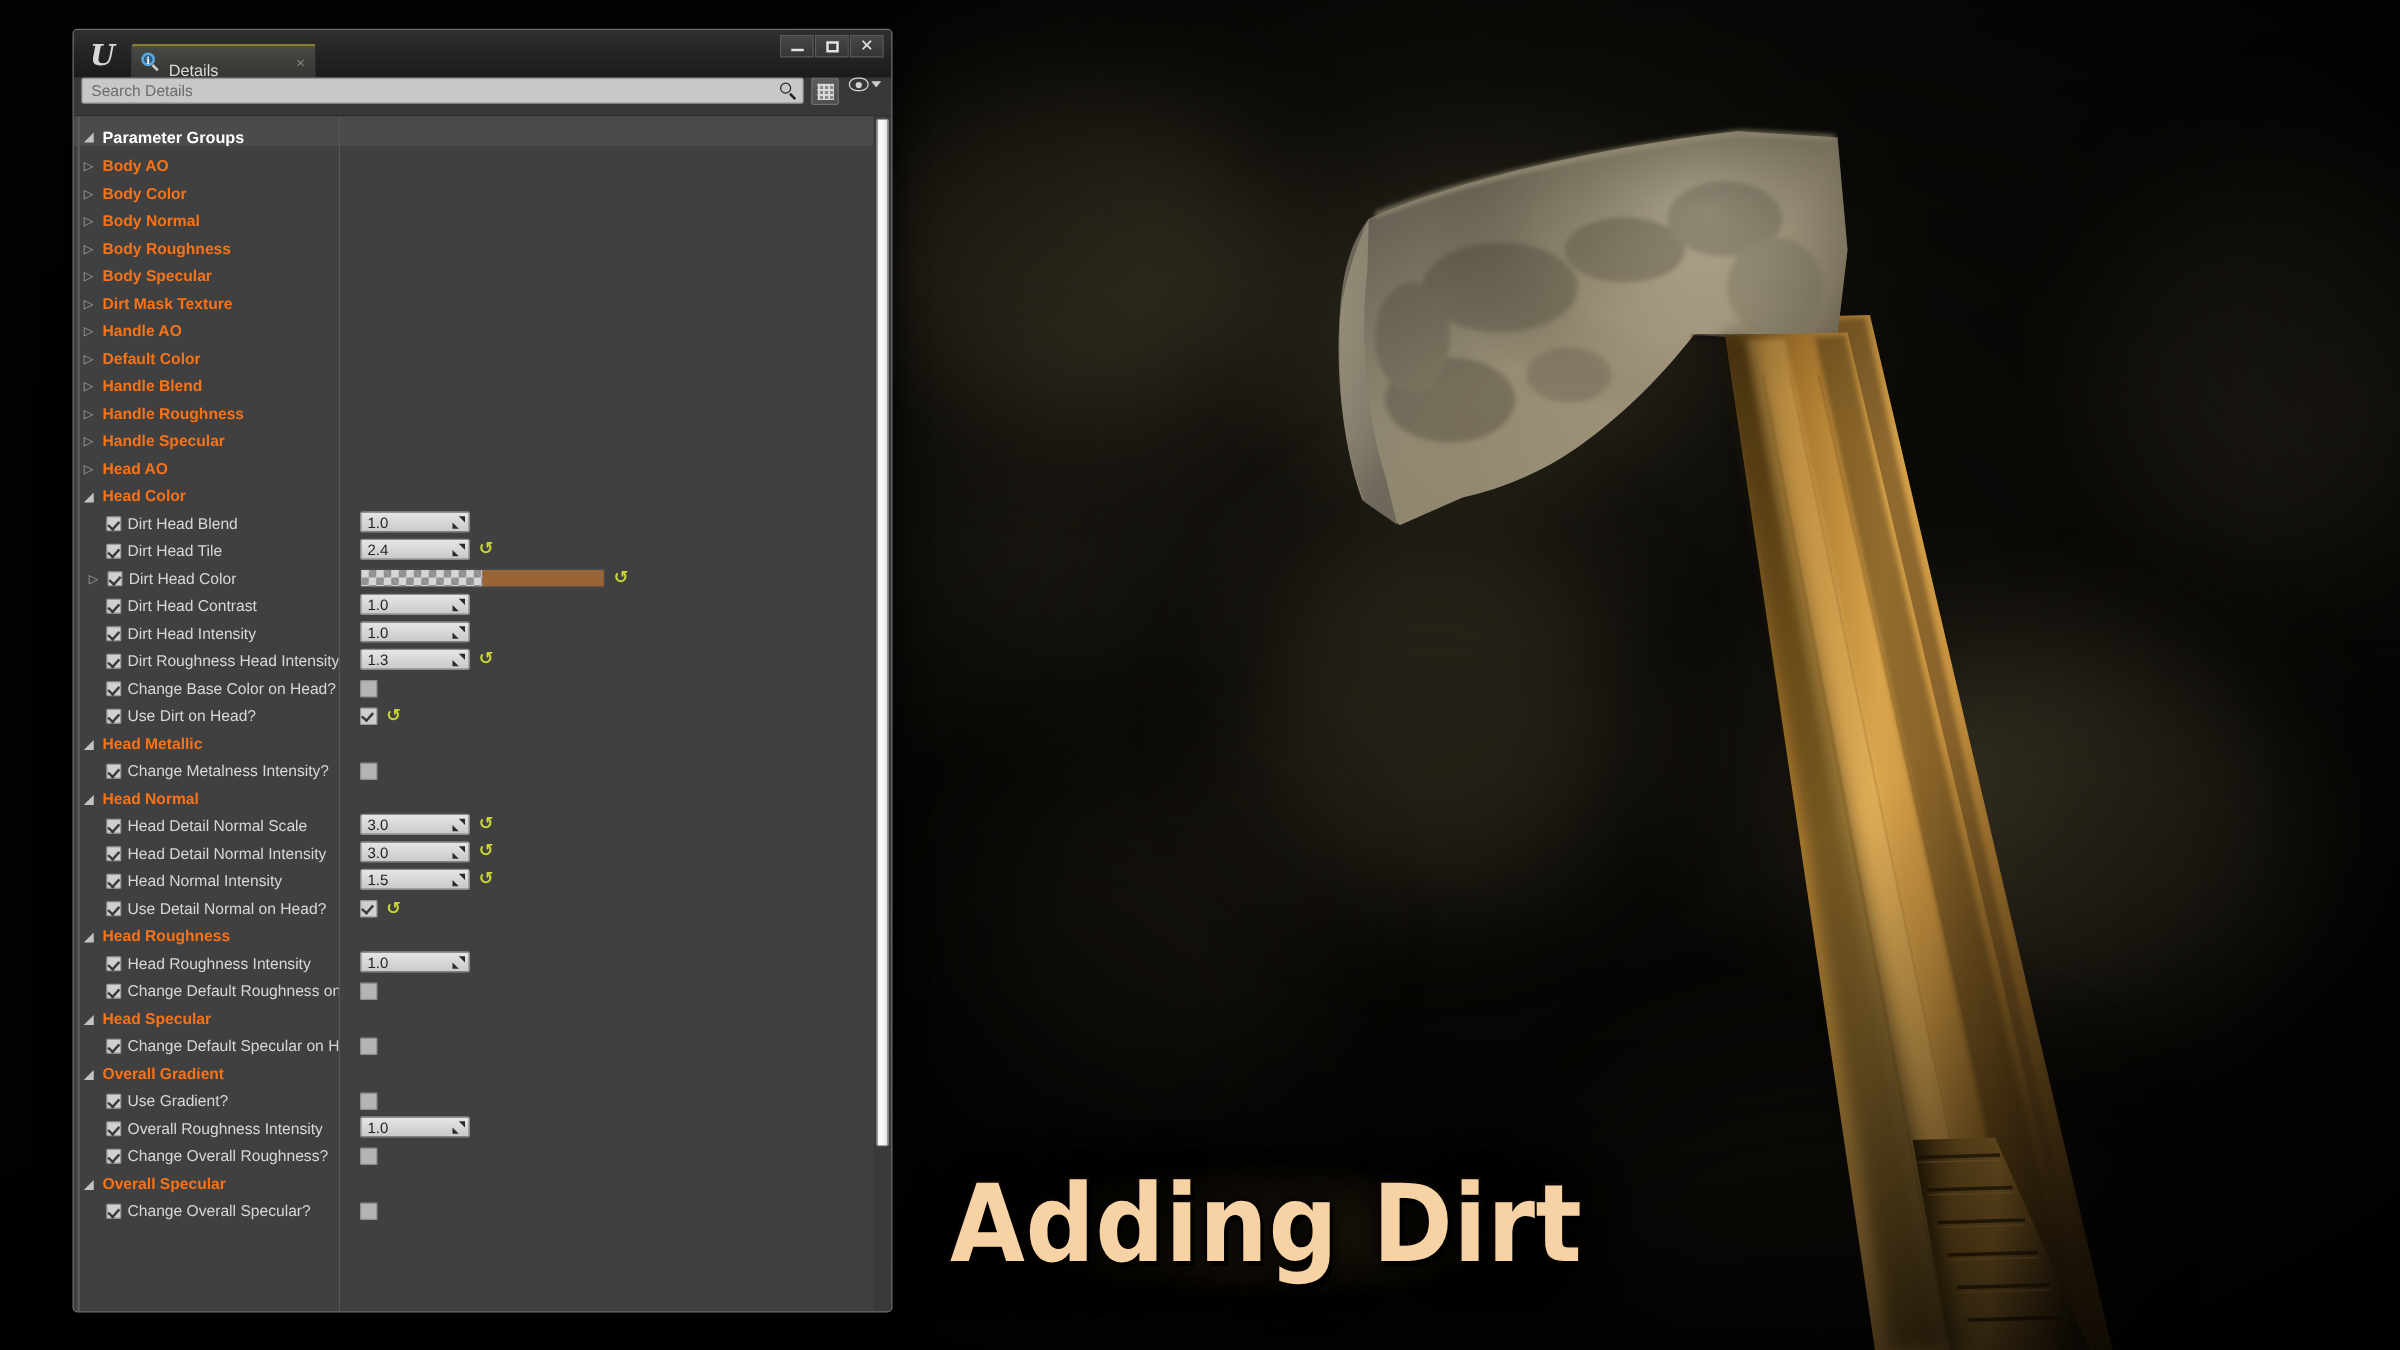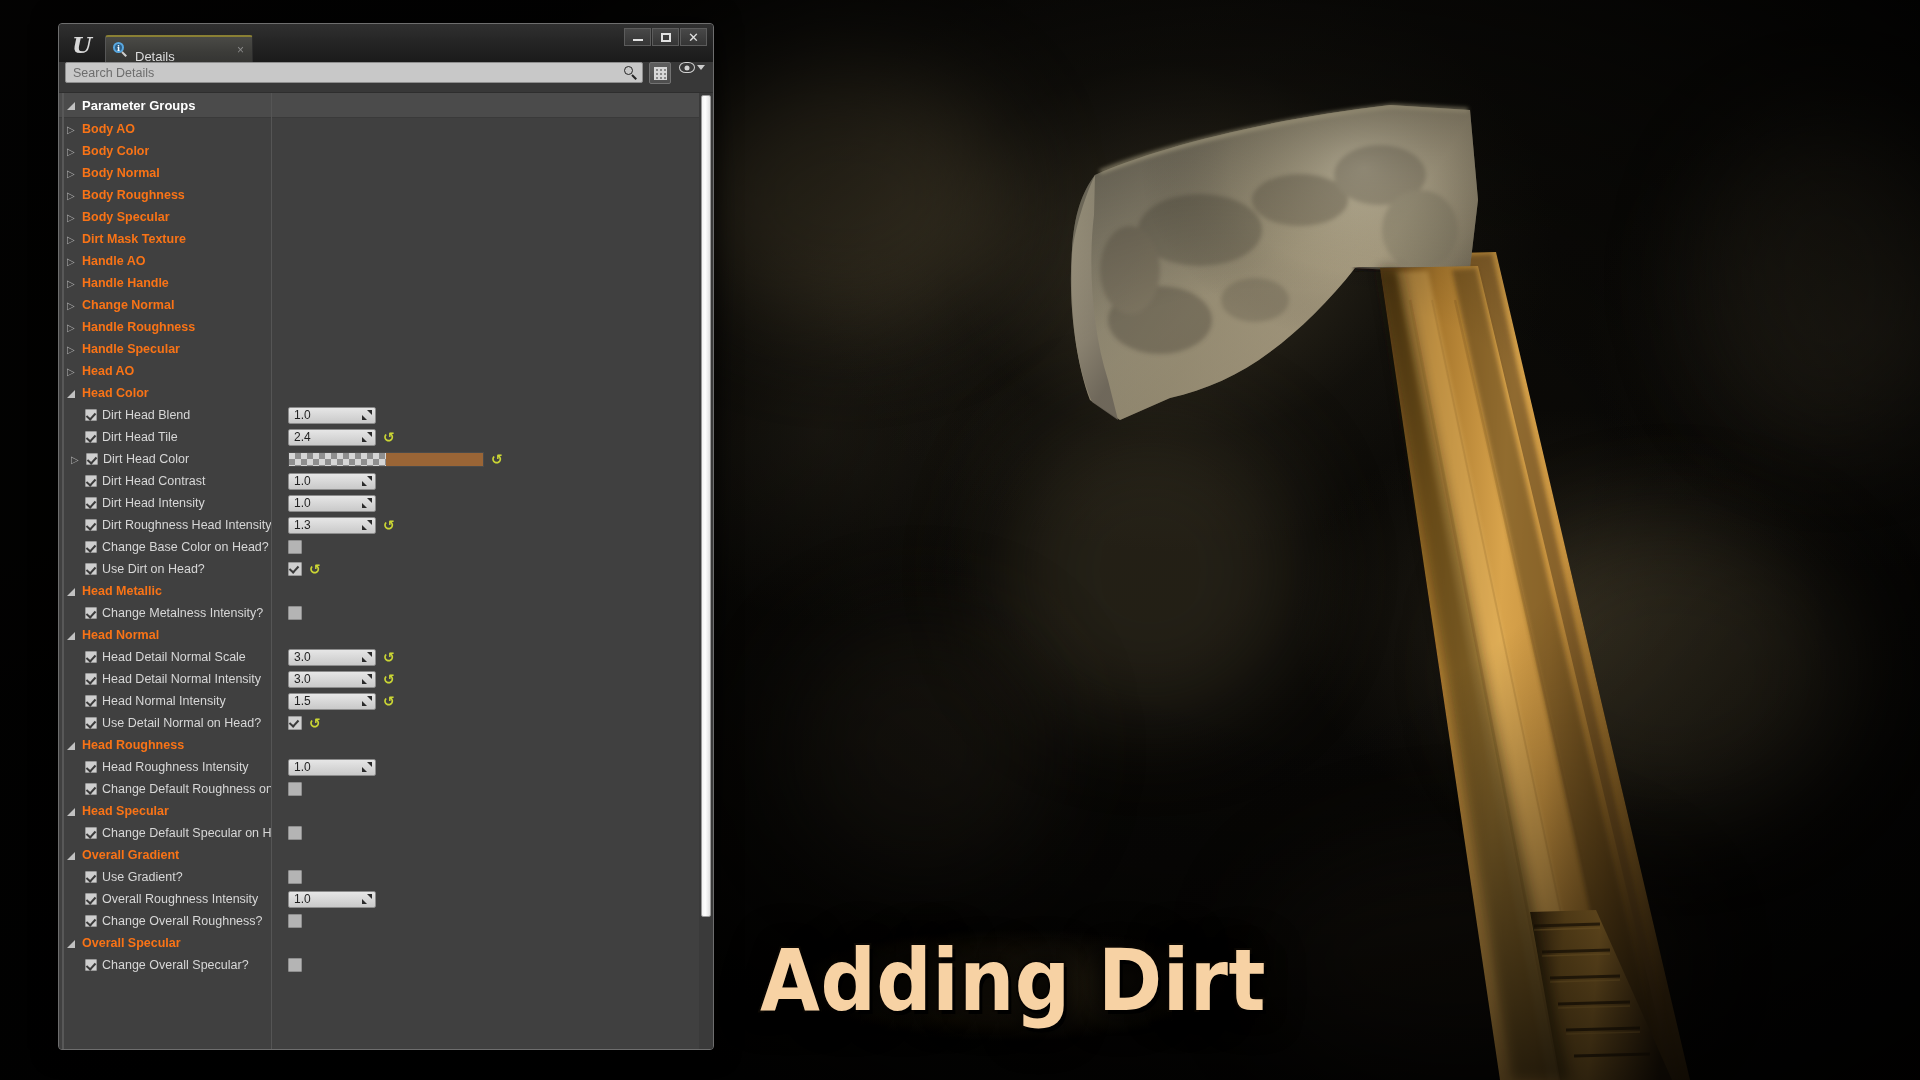--- a/index.html
+++ b/index.html
@@ -297,21 +297,21 @@
     left: 3px; top: 0; bottom: 0;
     width: 2px;
     background: #585858;
     z-index: 2;
     pointer-events: none;
   }
 
   .row {
     height: 22px;
     display: flex;
-    align-items: center;
+    align-items: flex-end;
     position: relative;
   }
   .row.header-row {
     height: 25px;
     background: #4b4b4b;
     border-bottom: 1px solid #3a3a3a;
   }
   .row-label {
     width: 212px;
     flex: 0 0 212px;
@@ -732,28 +732,28 @@
             <div class="row">
               <div class="row-label">
                 <span class="glyph-collapsed">▷</span>
                 <span class="lbl group">Handle AO</span>
               </div>
               <div class="row-value"></div>
             </div>
             <div class="row">
               <div class="row-label">
                 <span class="glyph-collapsed">▷</span>
-                <span class="lbl group">Handle Handle</span>
-              </div>
-              <div class="row-value"></div>
-            </div>
-            <div class="row">
-              <div class="row-label">
-                <span class="glyph-collapsed">▷</span>
-                <span class="lbl group">Change Normal</span>
+                <span class="lbl group">Default Color</span>
+              </div>
+              <div class="row-value"></div>
+            </div>
+            <div class="row">
+              <div class="row-label">
+                <span class="glyph-collapsed">▷</span>
+                <span class="lbl group">Handle Blend</span>
               </div>
               <div class="row-value"></div>
             </div>
             <div class="row">
               <div class="row-label">
                 <span class="glyph-collapsed">▷</span>
                 <span class="lbl group">Handle Roughness</span>
               </div>
               <div class="row-value"></div>
             </div>

